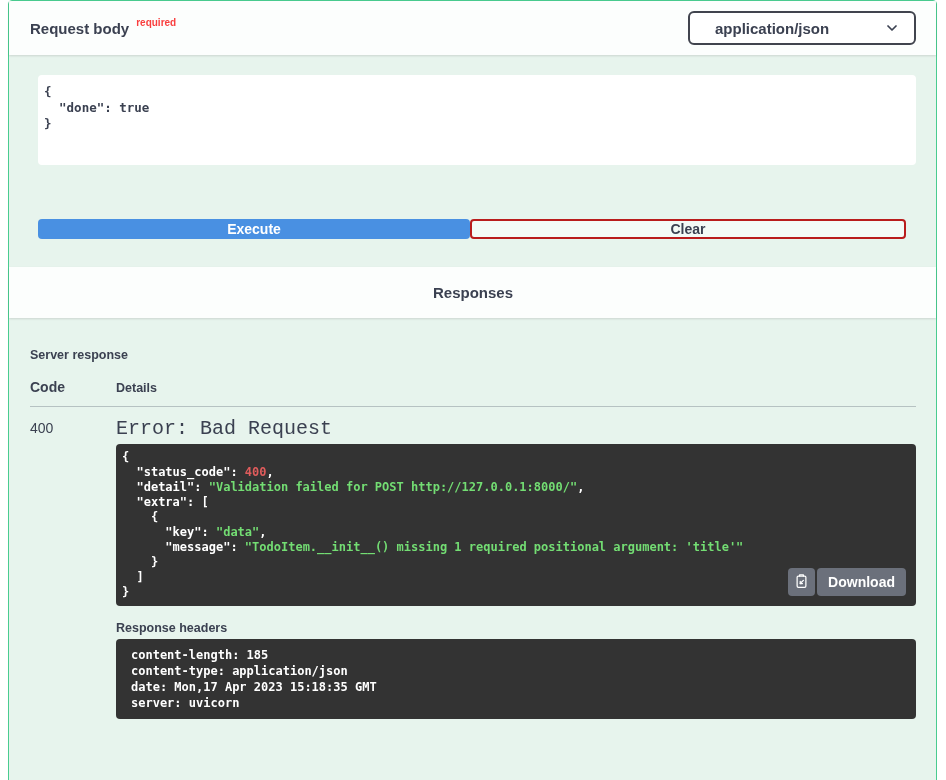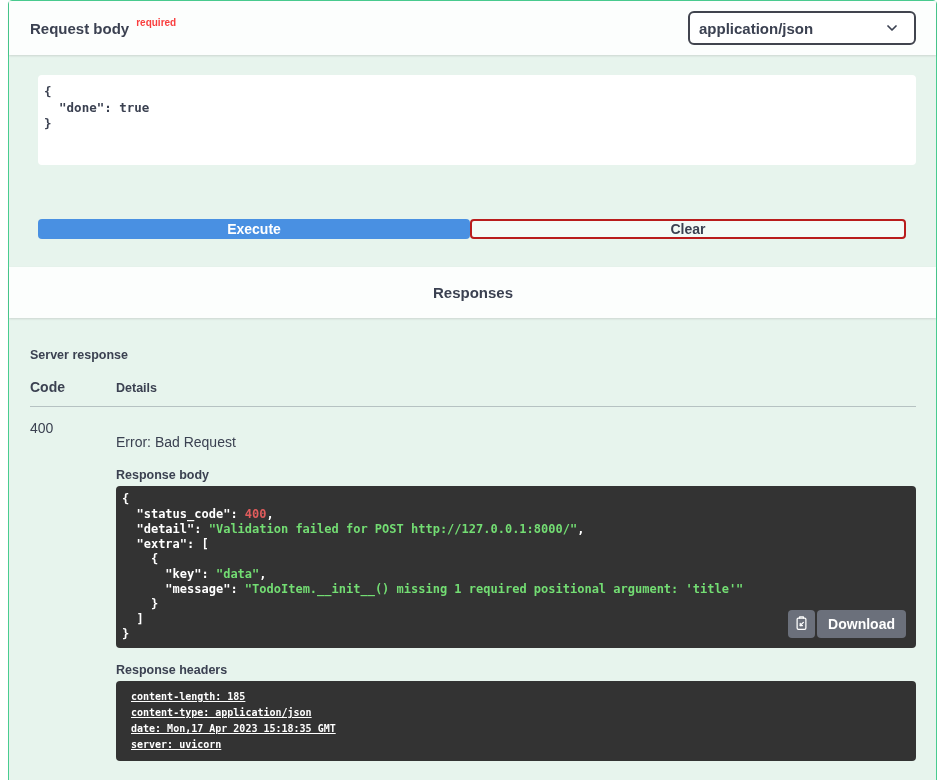--- a/index.html
+++ b/index.html
@@ -31,21 +31,21 @@
   .section-header.responses-bar{height:51px;justify-content:center;}
   .section-title{font-size:15px;font-weight:bold;color:var(--text-navy);}
   .required-badge{
     font-size:10px;font-weight:bold;color:var(--required-red);
     margin-left:7px;position:relative;top:-6px;
   }
   
   .ct-select{
     margin-left:auto;width:228px;height:34px;background:#fff;
     border:2px solid #41444e;border-radius:6px;display:flex;align-items:center;
-    padding:0 14px 0 9px;font-size:15px;font-weight:bold;color:var(--text-navy);
+    padding:0 14px 0 25px;font-size:15px;font-weight:bold;color:var(--text-navy);
     cursor:pointer;
   }
   .ct-select .chev{margin-left:auto;display:flex;align-items:center;}
   
   .tab-body{padding:20px 20px 28px 29px;}
   .body-editor{
     height:90px;background:#fff;border-radius:4px;padding:9px 6px;cursor:text;
   }
   .body-editor pre{
     font-family:"DejaVu Sans Mono","Liberation Mono",monospace;
@@ -66,33 +66,33 @@
   .responses-body{padding:0 20px 8px 21px;}
   .srv-label{padding-top:30px;font-size:12.5px;font-weight:bold;}
   .resp-cols{display:flex;align-items:baseline;margin-top:17px;}
   .col-code{width:86px;flex:none;}
   .col-code.hdr{font-size:14px;font-weight:bold;}
   .col-details.hdr{font-size:12.5px;font-weight:bold;}
   .resp-divider{margin-top:11px;border-bottom:1px solid rgba(59,65,81,.28);}
   .resp-row{display:flex;align-items:flex-start;}
   .resp-row .col-code{padding-top:13px;font-size:14px;}
   .col-details{flex:1;min-width:0;}
-  .resp-desc{margin-top:27px;font-size:14px;color:var(--text-navy);}
+  .resp-desc{margin-top:10px;font-size:20px;color:var(--text-navy);font-family:Liberation Mono, monospace;}
   .block-label{margin-top:18px;font-size:12.5px;font-weight:bold;}
   .codeblock{
     margin-top:4px;background:var(--code-bg);border-radius:4px;position:relative;
   }
   .codeblock .code{
     font-family:"DejaVu Sans Mono","Liberation Mono",monospace;
     font-weight:bold;color:#fff;white-space:pre;
   }
   .codeblock.body-block{padding:6px 10px 6px 6px;min-height:162px;}
   .codeblock.body-block .code{font-size:12px;line-height:15px;}
   .codeblock.headers-block{padding:8px 10px 8px 15px;margin-top:4px;}
-  .codeblock.headers-block .code{font-size:10px;line-height:16px;text-decoration:underline;}
+  .codeblock.headers-block .code{font-size:12px;line-height:16px;}
   .tok-k,.tok-p{color:#ffffff;}
   .tok-s{color:var(--code-string);}
   .tok-n{color:var(--code-number);}
   .block-actions{position:absolute;right:10px;bottom:10px;display:flex;gap:2px;}
   .copy-btn{
     width:27px;height:28px;background:var(--btn-gray);border:none;border-radius:4px;
     display:flex;align-items:center;justify-content:center;cursor:pointer;
   }
   .download-btn{
     height:28px;background:var(--btn-gray);border:none;border-radius:4px;
@@ -143,21 +143,20 @@
       <div class="col-details hdr">Details</div>
     </div>
     <div class="resp-divider"></div>
 
     <div class="resp-row">
       <div class="col-code">400</div>
       <div class="col-details">
 
         <div class="resp-desc">Error: Bad Request</div>
 
-        <div class="block-label">Response body</div>
 
         <div class="codeblock body-block">
           <div class="code"><div><span class="tok-p">{</span></div><div><span class="tok-p">  </span><span class="tok-k">"status_code"</span><span class="tok-p">: </span><span class="tok-n">400</span><span class="tok-p">,</span></div><div><span class="tok-p">  </span><span class="tok-k">"detail"</span><span class="tok-p">: </span><span class="tok-s">"Validation failed for POST http://127.0.0.1:8000/"</span><span class="tok-p">,</span></div><div><span class="tok-p">  </span><span class="tok-k">"extra"</span><span class="tok-p">: [</span></div><div><span class="tok-p">    {</span></div><div><span class="tok-p">      </span><span class="tok-k">"key"</span><span class="tok-p">: </span><span class="tok-s">"data"</span><span class="tok-p">,</span></div><div><span class="tok-p">      </span><span class="tok-k">"message"</span><span class="tok-p">: </span><span class="tok-s">"TodoItem.__init__() missing 1 required positional argument: 'title'"</span></div><div><span class="tok-p">    }</span></div><div><span class="tok-p">  ]</span></div><div><span class="tok-p">}</span></div></div>
           <div class="block-actions">
             <button class="copy-btn">
               <span>
                 <svg width="15" height="16" viewBox="0 0 24 24" fill="none" stroke="#fff" stroke-width="2" stroke-linecap="round" stroke-linejoin="round">
                   <rect x="5" y="4" width="14" height="18" rx="2"></rect>
                   <path d="M9 4V2h6v2"></path>
                   <path d="M15 11l-5 5"></path>

